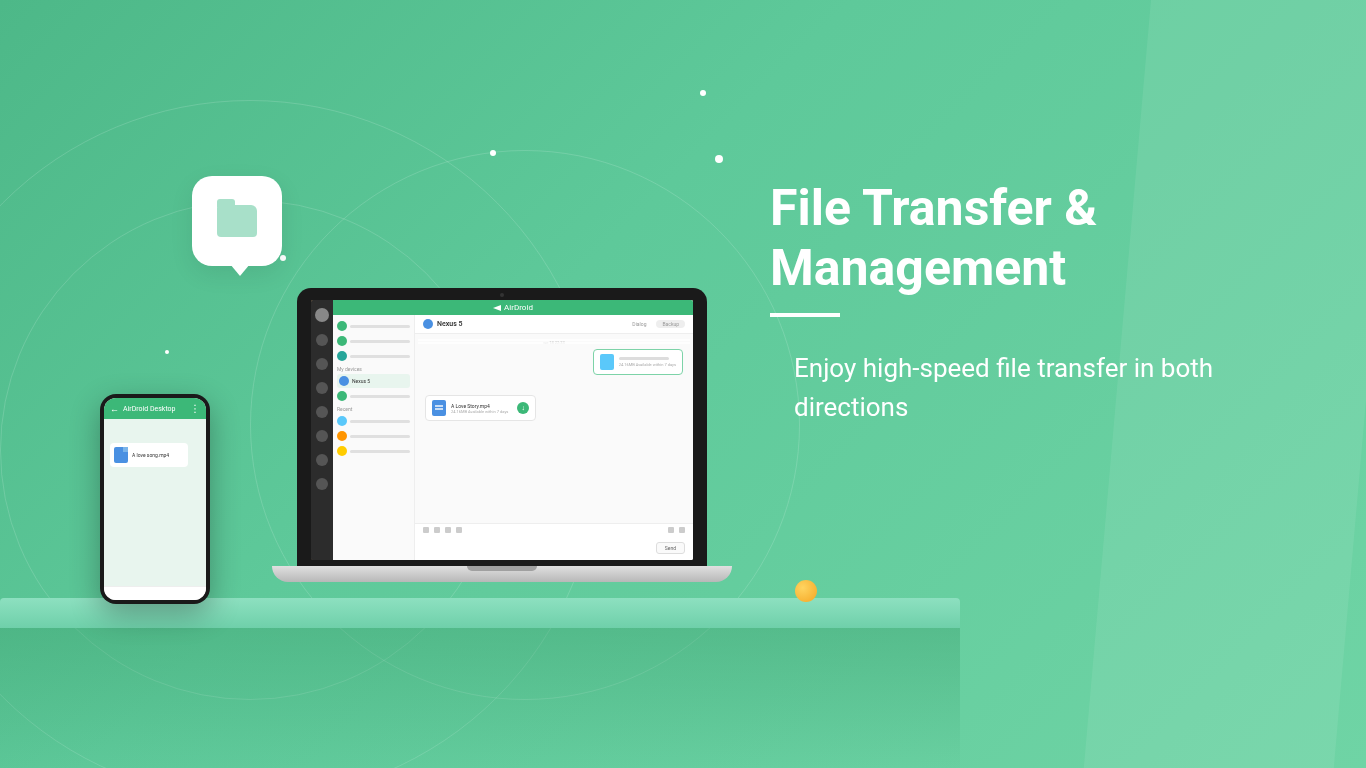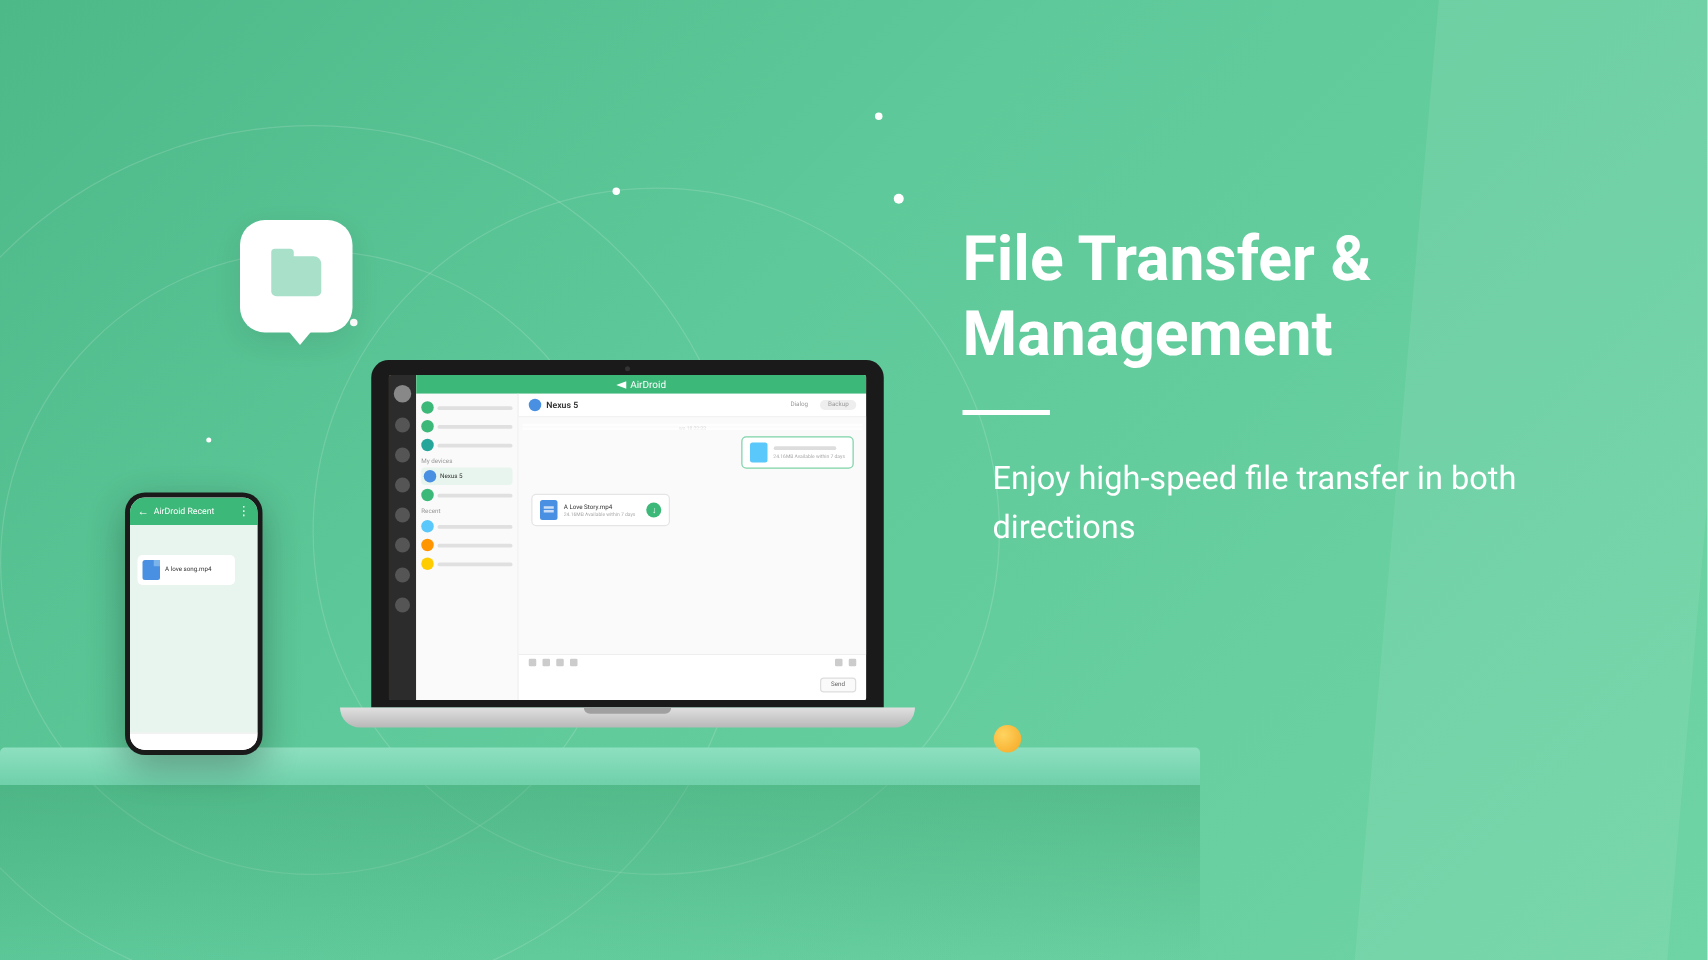--- a/index.html
+++ b/index.html
@@ -109,21 +109,21 @@
 .download-btn { width: 12px; height: 12px; background: #3cb878; border-radius: 50%; margin-left: 4px; position: relative; }
 .download-btn::after { content: '↓'; color: #fff; font-size: 7px; position: absolute; top: 50%; left: 50%; transform: translate(-50%,-50%); }
 
 .chat-toolbar { padding: 3px 8px; border-top: 1px solid #eee; display: flex; gap: 5px; align-items: center; }
 .tool-icon { width: 6px; height: 6px; background: #ccc; border-radius: 1px; }
 .chat-input-area { padding: 6px 8px; display: flex; justify-content: flex-end; }
 .send-btn { font-size: 5px; color: #666; border: 1px solid #ddd; padding: 2px 8px; border-radius: 3px; background: #fafafa; }
 
 
 .hero-text { position: absolute; left: 770px; top: 178px; color: #fff; width: 560px; }
-.hero-title { font-size: 50px; font-weight: 700; line-height: 1.2; margin-bottom: 30px; }
+.hero-title { font-size: 50px; font-weight: 700; line-height: 1.2; margin-bottom: 15px; }
 .hero-divider { width: 70px; height: 4px; background: #fff; margin-bottom: 32px; }
 .hero-subtitle { font-size: 26px; font-weight: 400; line-height: 1.5; margin-left: 24px; }
 </style>
 </head>
 <body>
 
 <div class="bg-panel-right"></div>
 <div class="bg-ring ring1"></div>
 <div class="bg-ring ring2"></div>
 <div class="bg-ring ring3"></div>
@@ -138,21 +138,21 @@
 <div class="orange-ball"></div>
 
 <div class="folder-bubble">
   <div class="folder-icon"></div>
 </div>
 
 <div class="phone">
   <div class="phone-screen">
     <div class="phone-header">
       <span class="phone-back">←</span>
-      <span>AirDroid Recent</span>
+      <span>AirDroid Desktop</span>
       <span class="phone-menu">⋮</span>
     </div>
     <div class="phone-body">
       <div class="phone-msg">
         <div class="phone-file-icon"></div>
         <div class="phone-msg-text">A love song.mp4</div>
       </div>
     </div>
     <div class="phone-bottom"></div>
   </div>

